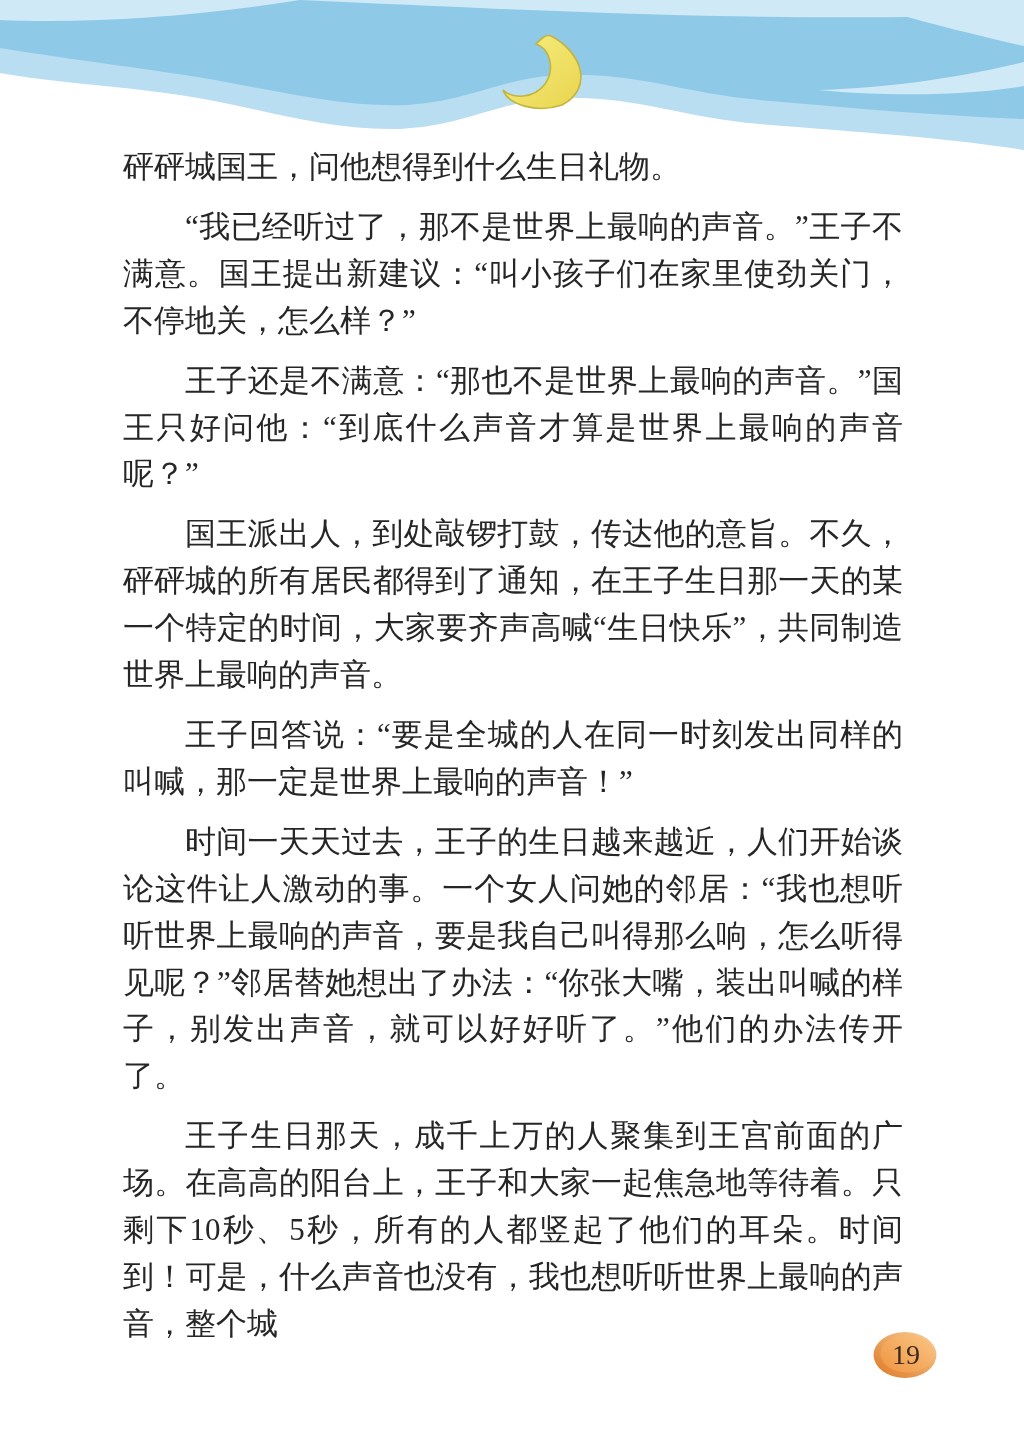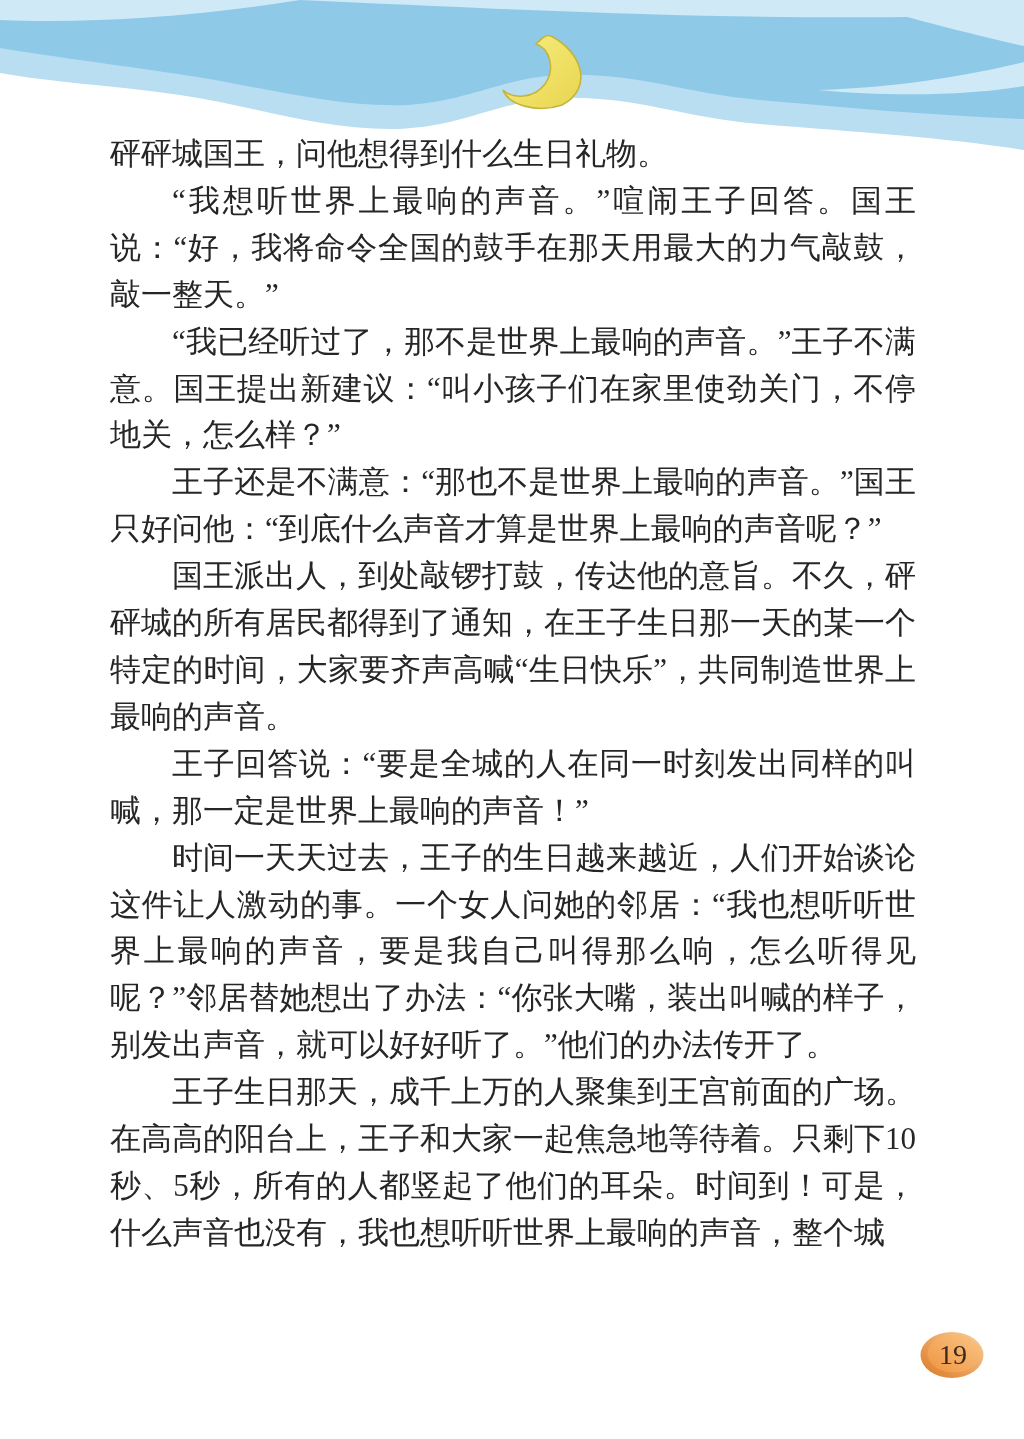--- a/index.html
+++ b/index.html
@@ -13,26 +13,26 @@
   .header{
     position:absolute;top:0;left:0;width:1024px;height:215px;
   }
   .header svg{display:block;}
   .story{
     position:absolute;left:110px;top:131px;width:806px;
     font-size:31px;line-height:46.9px;color:#262626;
     text-align:justify;
   }
   .story p{
-    margin:0;padding:0;
+    margin:13px;padding:0;
     text-justify:inter-character;
   }
   .story p.indent{text-indent:2em;}
   .page-badge{
-    position:absolute;left:919px;top:1330px;width:68px;height:50px;
+    position:absolute;left:872px;top:1330px;width:68px;height:50px;
   }
   .page-badge .num{
     position:absolute;left:0;top:8px;width:68px;
     text-align:center;
     font-size:28px;line-height:34px;
     color:#3c2a1e;
     font-family:"Liberation Serif","DejaVu Serif",serif;
   }
 </style>
 </head>
@@ -57,21 +57,20 @@
       <path d="M300 0 H1024 V12 C860 24 600 14 300 0 Z" fill="#cfe9f7"></path>
       <path d="M846 0 H1024 V46 C952 30 892 13 846 0 Z" fill="#cfe9f7"></path>
       <path d="M1024 62 C950 80 880 88 818 90 C900 98 980 94 1024 86 Z" fill="#cfe9f7"></path>
 
       <path d="M551 36 C582 52 594 88 562 105 C536 114 508 104 503 90 C512 99 534 99 545 84 C556 68 549 48 536 44 C542 38 546 34 551 36 Z" fill="url(#moonGrad)" stroke-width="1.6" stroke="#c2b53c"></path>
     </svg>
   </div>
 
   <main class="story">
     <p class="para">砰砰城国王，问他想得到什么生日礼物。</p>
-    <p class="para indent">“我想听世界上最响的声音。”喧闹王子回答。国王说：“好，我将命令全国的鼓手在那天用最大的力气敲鼓，敲一整天。”</p>
     <p class="para indent">“我已经听过了，那不是世界上最响的声音。”王子不满意。国王提出新建议：“叫小孩子们在家里使劲关门，不停地关，怎么样？”</p>
     <p class="para indent">王子还是不满意：“那也不是世界上最响的声音。”国王只好问他：“到底什么声音才算是世界上最响的声音呢？”</p>
     <p class="para indent">国王派出人，到处敲锣打鼓，传达他的意旨。不久，砰砰城的所有居民都得到了通知，在王子生日那一天的某一个特定的时间，大家要齐声高喊“生日快乐”，共同制造世界上最响的声音。</p>
     <p class="para indent">王子回答说：“要是全城的人在同一时刻发出同样的叫喊，那一定是世界上最响的声音！”</p>
     <p class="para indent">时间一天天过去，王子的生日越来越近，人们开始谈论这件让人激动的事。一个女人问她的邻居：“我也想听听世界上最响的声音，要是我自己叫得那么响，怎么听得见呢？”邻居替她想出了办法：“你张大嘴，装出叫喊的样子，别发出声音，就可以好好听了。”他们的办法传开了。</p>
     <p class="para indent">王子生日那天，成千上万的人聚集到王宫前面的广场。在高高的阳台上，王子和大家一起焦急地等待着。只剩下10秒、5秒，所有的人都竖起了他们的耳朵。时间到！可是，什么声音也没有，我也想听听世界上最响的声音，整个城</p>
   </main>
 
   <div class="page-badge">
     <svg width="68" height="50" viewBox="0 0 68 50">

